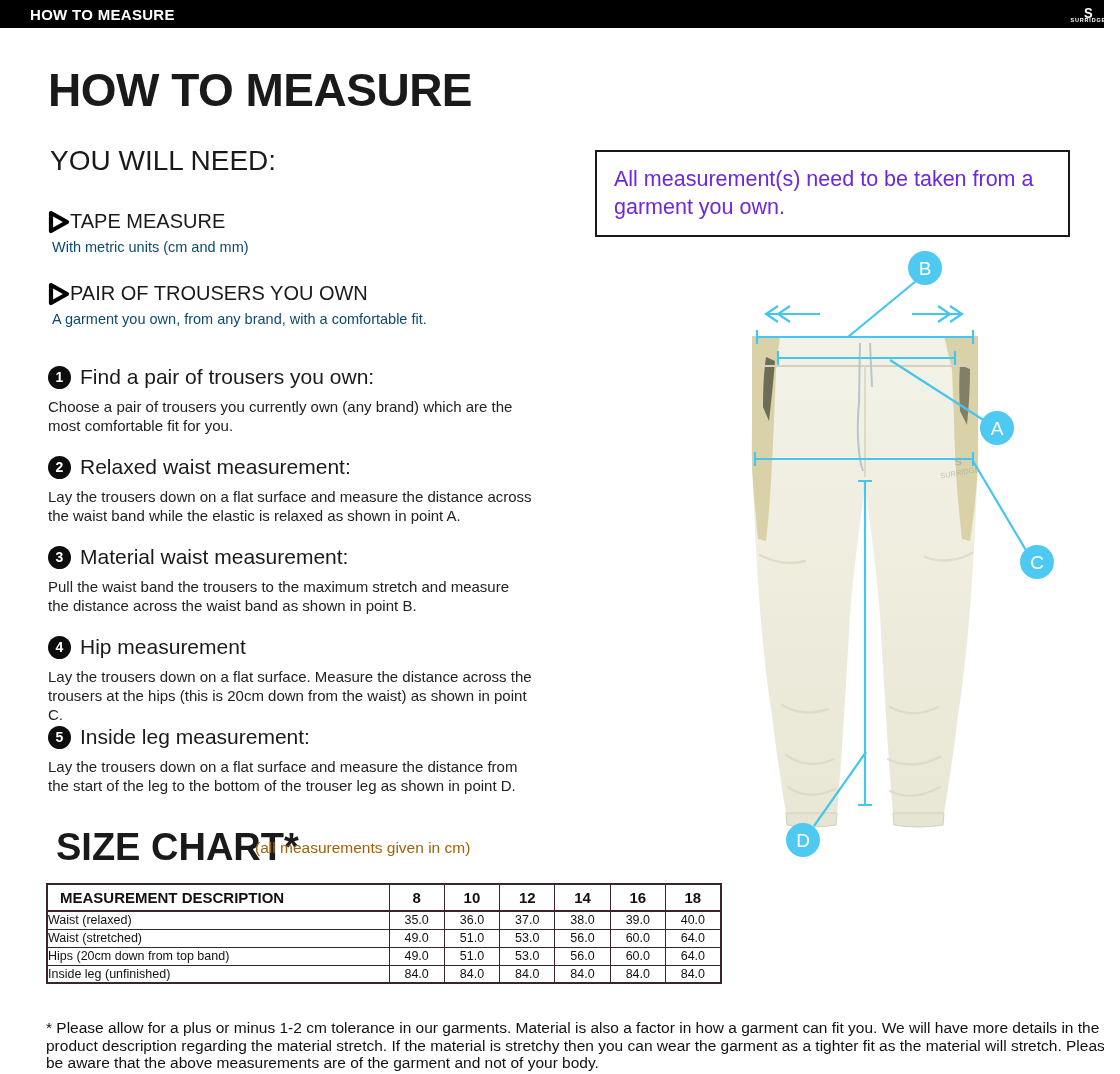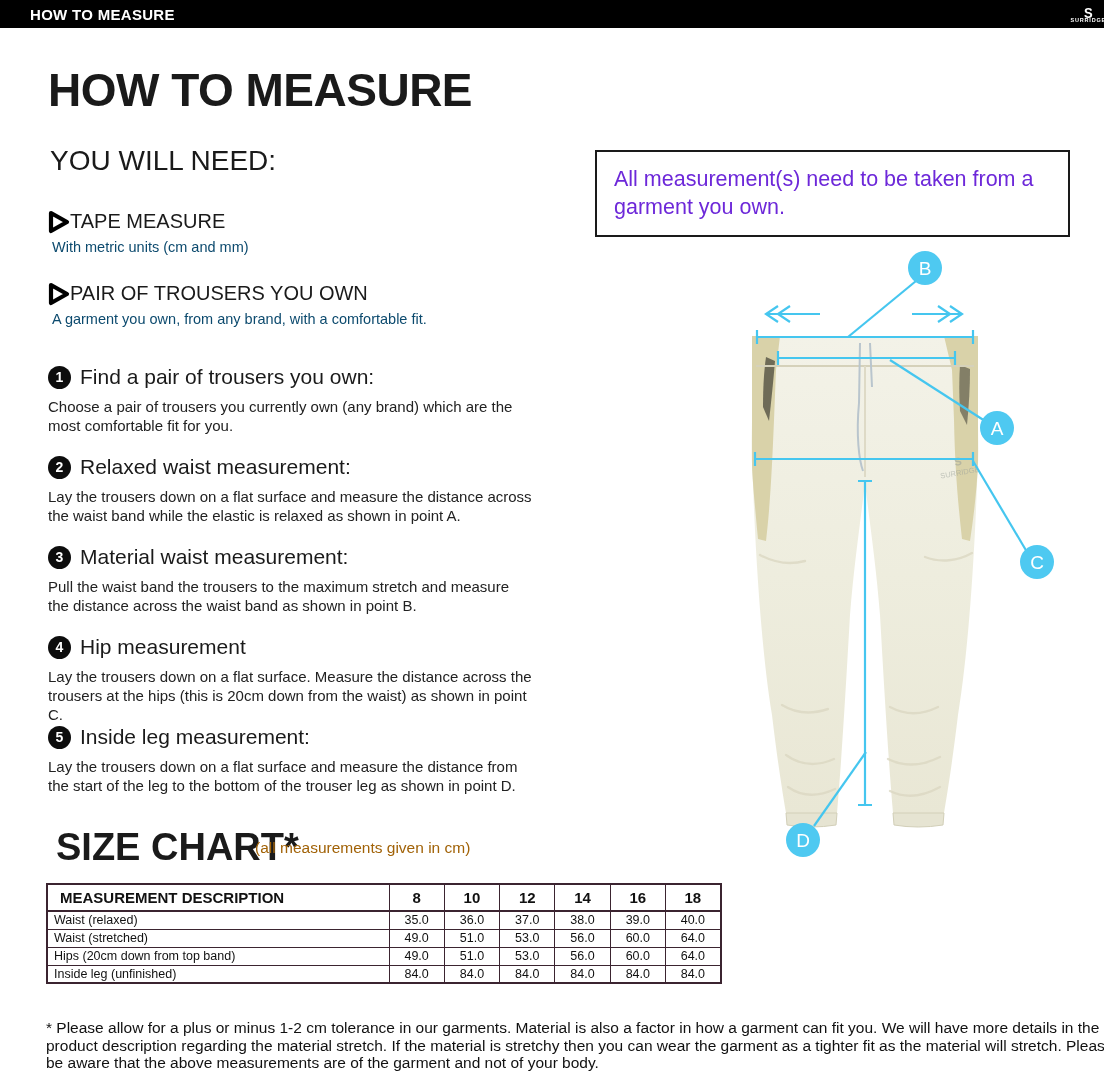--- a/index.html
+++ b/index.html
@@ -58,21 +58,21 @@
   }
   table.size-chart col.desc { width:342px; }
   table.size-chart col.sz { width:55.3px; }
   table.size-chart td, table.size-chart th { border:1px solid #3b2430; }
   table.size-chart { border:2px solid #3b2430; }
   tr.hdr th { height:27px; font-size:15px; font-weight:700; color:#111; }
   tr.hdr th.desc-cell { text-align:left; padding-left:12px; border-bottom:2px solid #3b2430; }
   tr.hdr th.sz-cell { text-align:center; border-bottom:2px solid #3b2430; }
   tr.metric td { height:18px; font-size:11.5px; font-weight:700; padding-left:5px; color:#111; }
   tr.data td { height:18px; font-size:12.5px; color:#111; }
-  tr.data td.lbl { padding-left:6px;margin-top:48px; }
+  tr.data td.lbl { padding-left:0;margin-top:48px; }
   tr.data td.val { text-align:center; }
 
   .footnote { position:absolute; left:46px; top:1019px; width:1076px; font-size:15.5px; line-height:17.6px; color:#111; }
 </style>
 </head>
 <body>
 
 <div id="page">
 
   <header class="topbar">

